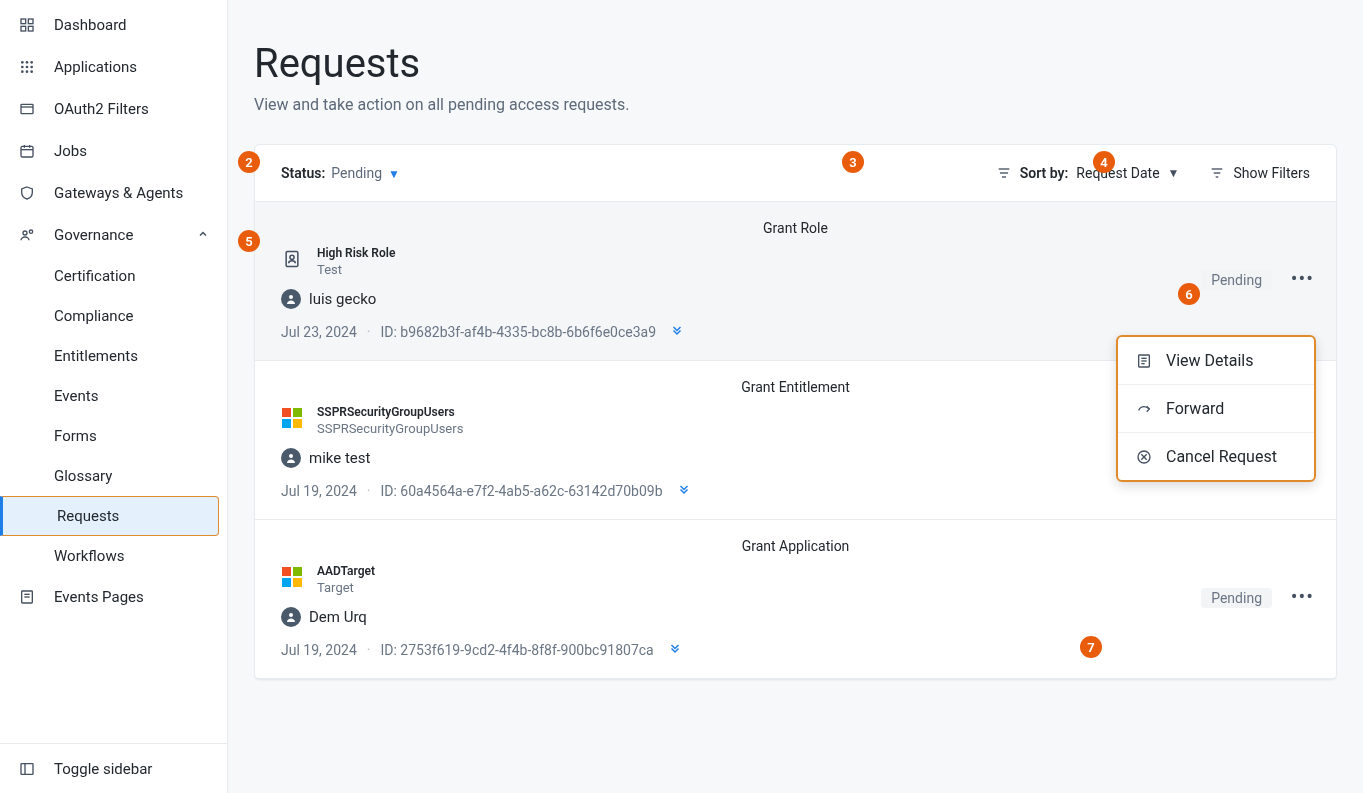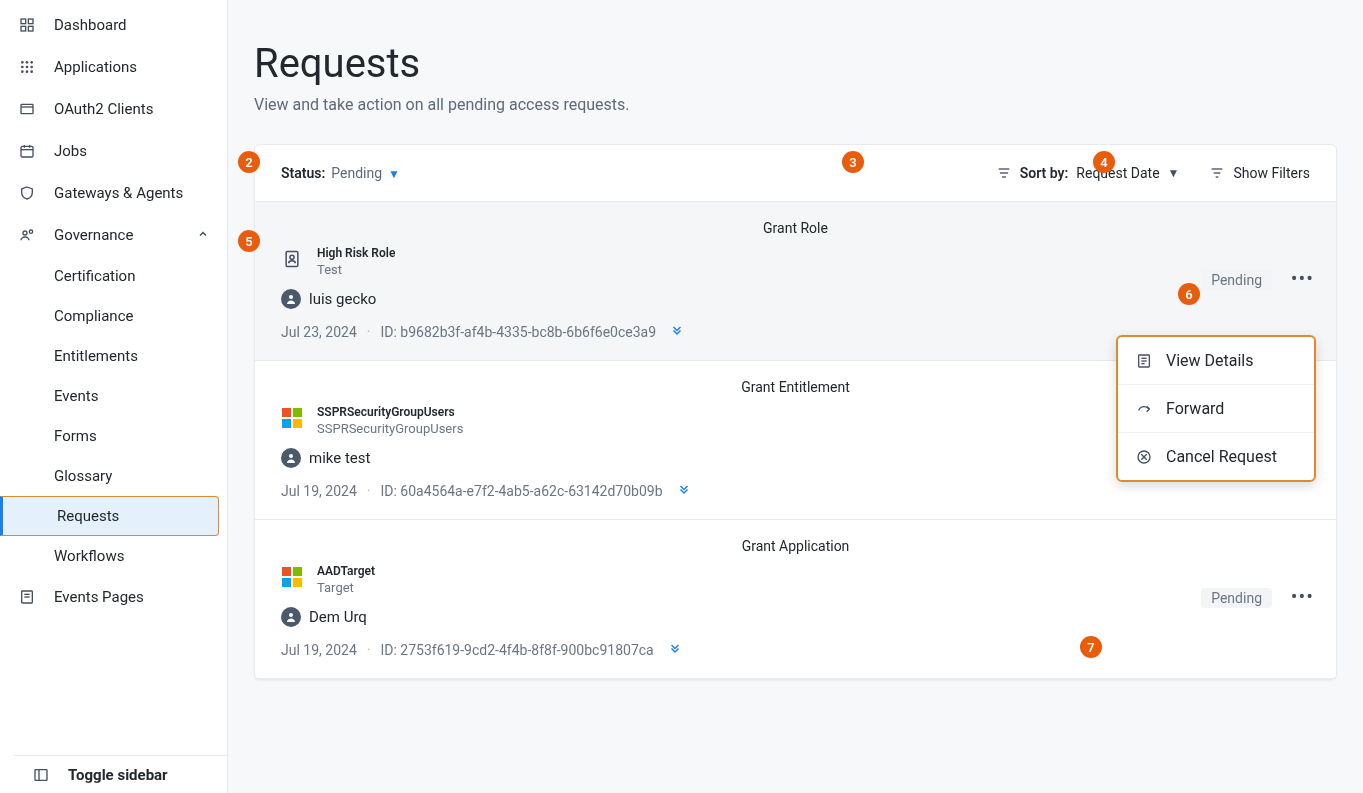--- a/index.html
+++ b/index.html
@@ -39,24 +39,23 @@
   .sub-item { padding-left: 54px; height: 40px; font-size:15px; }
   .sub-item.active {
     background: #e4f0fb;
     border: 1px solid #e08a2c;
     border-left: 3px solid #1f7fe6;
     border-radius: 0 4px 4px 0;
     margin-right: 8px;
   }
   .toggle-row {
     position: absolute;
-    bottom: 0; left: 14px; right: 0;
+    bottom: 0; left: 0; right: 0;
     border-top: 1px solid #e7eaee;
-    height: 38px;
-    font-weight: bold;
+    height: 50px;
   }
 
   
   .main { flex: 1; padding: 40px 26px 20px 26px; position: relative; }
   .page-title { font-size: 40px; font-weight: 400; color: #23282e; margin-bottom: 8px; }
   .page-sub { font-size: 16px; color: #5e6a79; margin-bottom: 30px; }
 
   .card {
     background: #ffffff;
     border: 1px solid #e7eaee;
@@ -198,21 +197,21 @@
       <span>Applications</span>
     </div>
 
     <div class="nav-item">
       <span class="ico">
         <svg width="16" height="16" viewBox="0 0 24 24" fill="none" stroke="currentColor" stroke-width="2">
             <rect x="3" y="5" width="18" height="14" rx="1"></rect>
             <line x1="3" y1="9" x2="21" y2="9"></line>
           </svg>
       </span>
-      <span>OAuth2 Clients</span>
+      <span>OAuth2 Filters</span>
     </div>
 
     <div class="nav-item">
       <span class="ico">
         <svg width="16" height="16" viewBox="0 0 24 24" fill="none" stroke="currentColor" stroke-width="2">
             <rect x="3" y="5" width="18" height="16" rx="2"></rect>
             <line x1="8" y1="3" x2="8" y2="7"></line>
             <line x1="16" y1="3" x2="16" y2="7"></line>
             <line x1="3" y1="10" x2="21" y2="10"></line>
           </svg>

